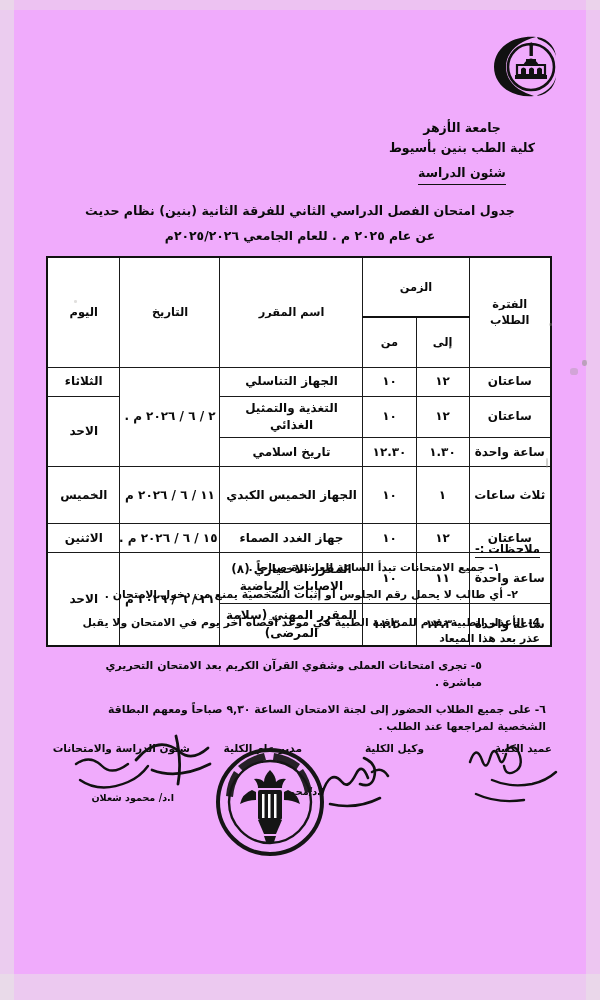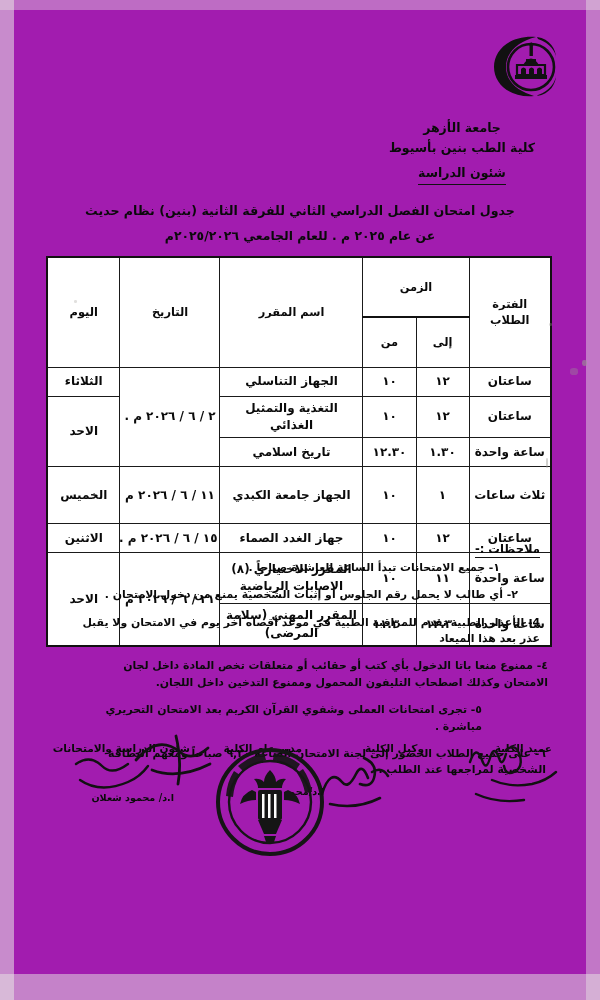--- a/index.html
+++ b/index.html
@@ -12,21 +12,21 @@
     height: 1000px;
     position: relative;
     font-family: "DejaVu Sans", "Liberation Sans", sans-serif;
     color: #0a0a0a;
     overflow: hidden;
   }
 
   .page {
     position: absolute;
     inset: 0;
-    background: #a21caf;
+    background: #f0abfc;
   }
 
   
   .paper-edge-l, .paper-edge-r, .paper-edge-t, .paper-edge-b {
     position: absolute;
     background: #e8e7e4;
   }
   .paper-edge-l { left: 0; top: 0; width: 14px; height: 1000px; opacity: .55; }
   .paper-edge-r { right: 0; top: 0; width: 14px; height: 1000px; opacity: .45; }
   .paper-edge-t { left: 0; top: 0; width: 600px; height: 10px; opacity: .4; }
@@ -308,21 +308,21 @@
           <td>ساعة واحدة</td>
           <td>١.٣٠</td>
           <td>١٢.٣٠</td>
           <td>تاريخ اسلامي</td>
         </tr>
 
         <tr class="r-x3">
           <td>ثلاث ساعات</td>
           <td>١</td>
           <td>١٠</td>
-          <td>الجهاز جامعة الكبدي</td>
+          <td>الجهاز الخميس الكبدي</td>
           <td class="nowrap">١١ / ٦ / ٢٠٢٦ م</td>
           <td class="col-day">الخميس</td>
         </tr>
 
         <tr class="r-norm">
           <td>ساعتان</td>
           <td>١٢</td>
           <td>١٠</td>
           <td>جهاز الغدد الصماء</td>
           <td class="nowrap">١٥ / ٦ / ٢٠٢٦ م .</td>
@@ -348,21 +348,20 @@
       </tbody>
     </table>
   </div>
 
   <div class="notes-head">ملاحظات :-</div>
 
   <div class="notes-list">
     <div class="note n1">١- جميع الامتحانات تبدأ الساعة العاشرة صباحاً .</div>
     <div class="note n2">٢- أي طالب لا يحمل رقم الجلوس أو إثبات الشخصية يمنع من دخول الامتحان .</div>
     <div class="note n3">4- الأعذار الطبية تقدم للمراقبة الطبية في موعد أقصاه أخر يوم في الامتحان ولا يقبل عذر بعد هذا الميعاد</div>
-    <div class="note n4">٤- ممنوع منعا باتا الدخول بأي كتب أو حقائب أو متعلقات تخص المادة داخل لجان الامتحان وكذلك اصطحاب التليفون المحمول وممنوع التدخين داخل اللجان.</div>
     <div class="note n5">٥- تجرى امتحانات العملى وشفوي القرآن الكريم بعد الامتحان التحريري مباشرة .</div>
     <div class="note n6">٦- على جميع الطلاب الحضور إلى لجنة الامتحان الساعة ٩,٣٠ صباحاً ومعهم البطاقة الشخصية لمراجعها عند الطلب .</div>
   </div>
 
   <div class="sig-row">
     <span class="sig-label sig-4">شئون الدراسة والامتحانات</span>
     <span class="sig-label sig-3">مدير عام الكلية</span>
     <span class="sig-label sig-2">وكيل الكلية</span>
     <span class="sig-label sig-1">عميد الكلية</span>
   </div>

